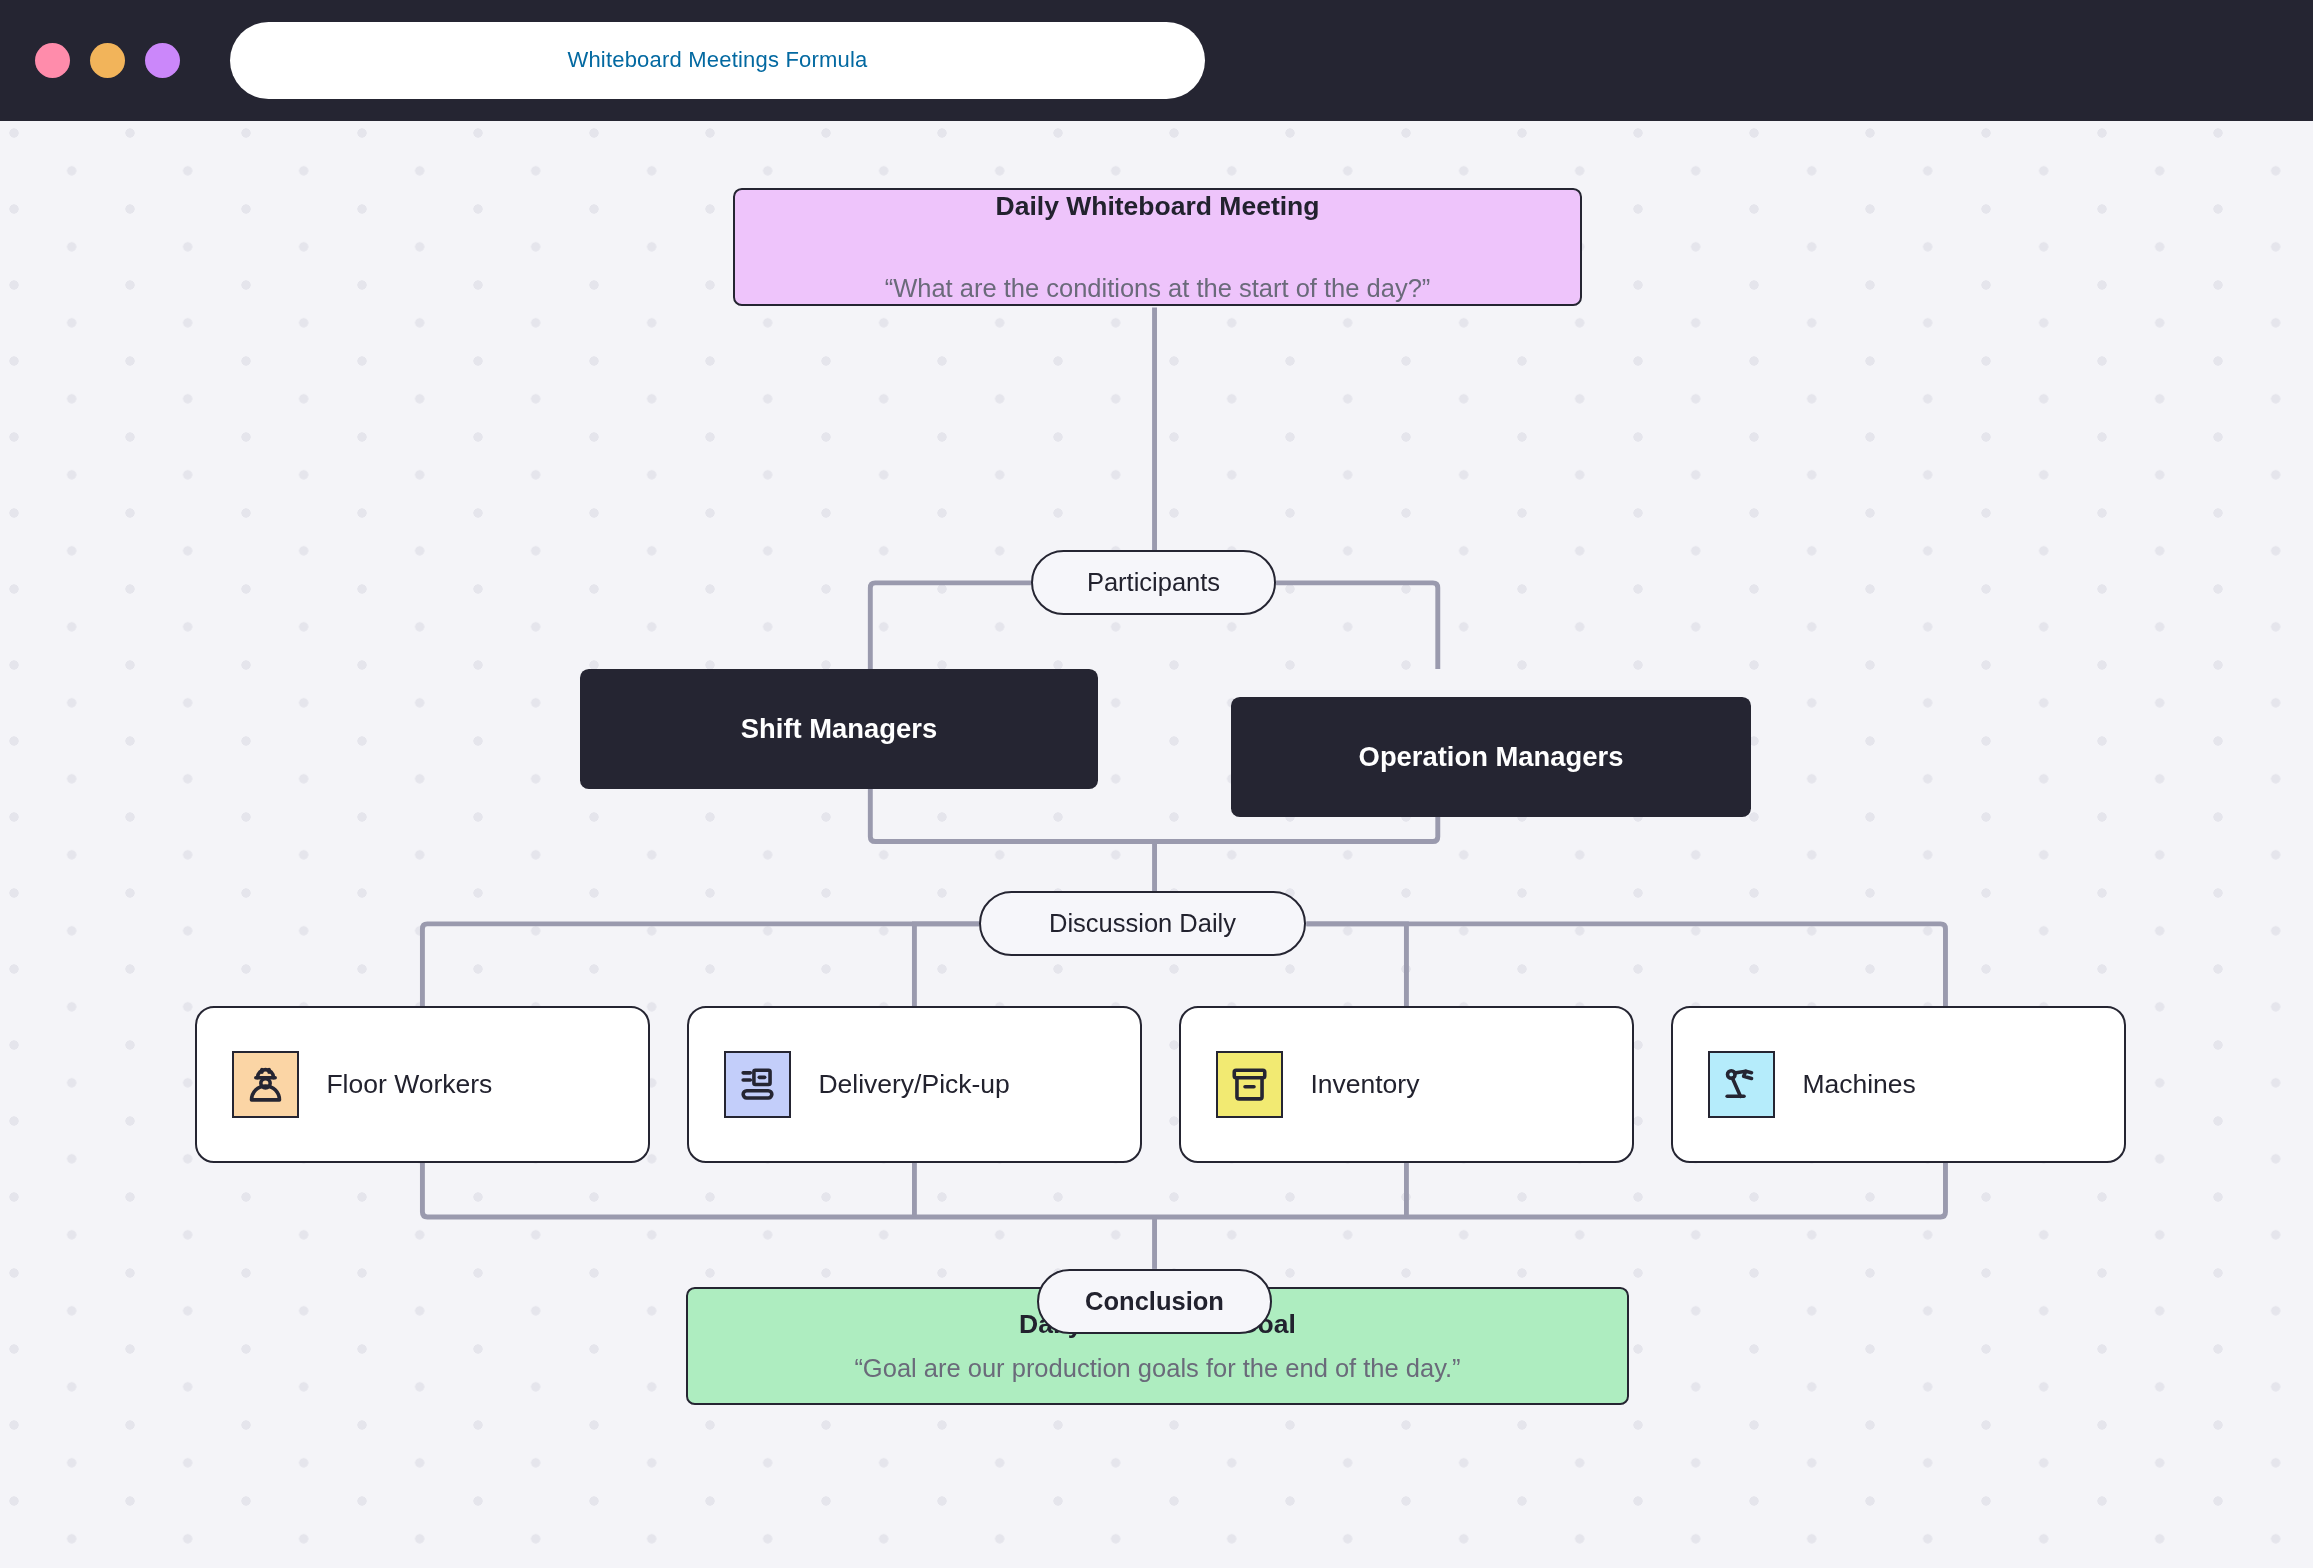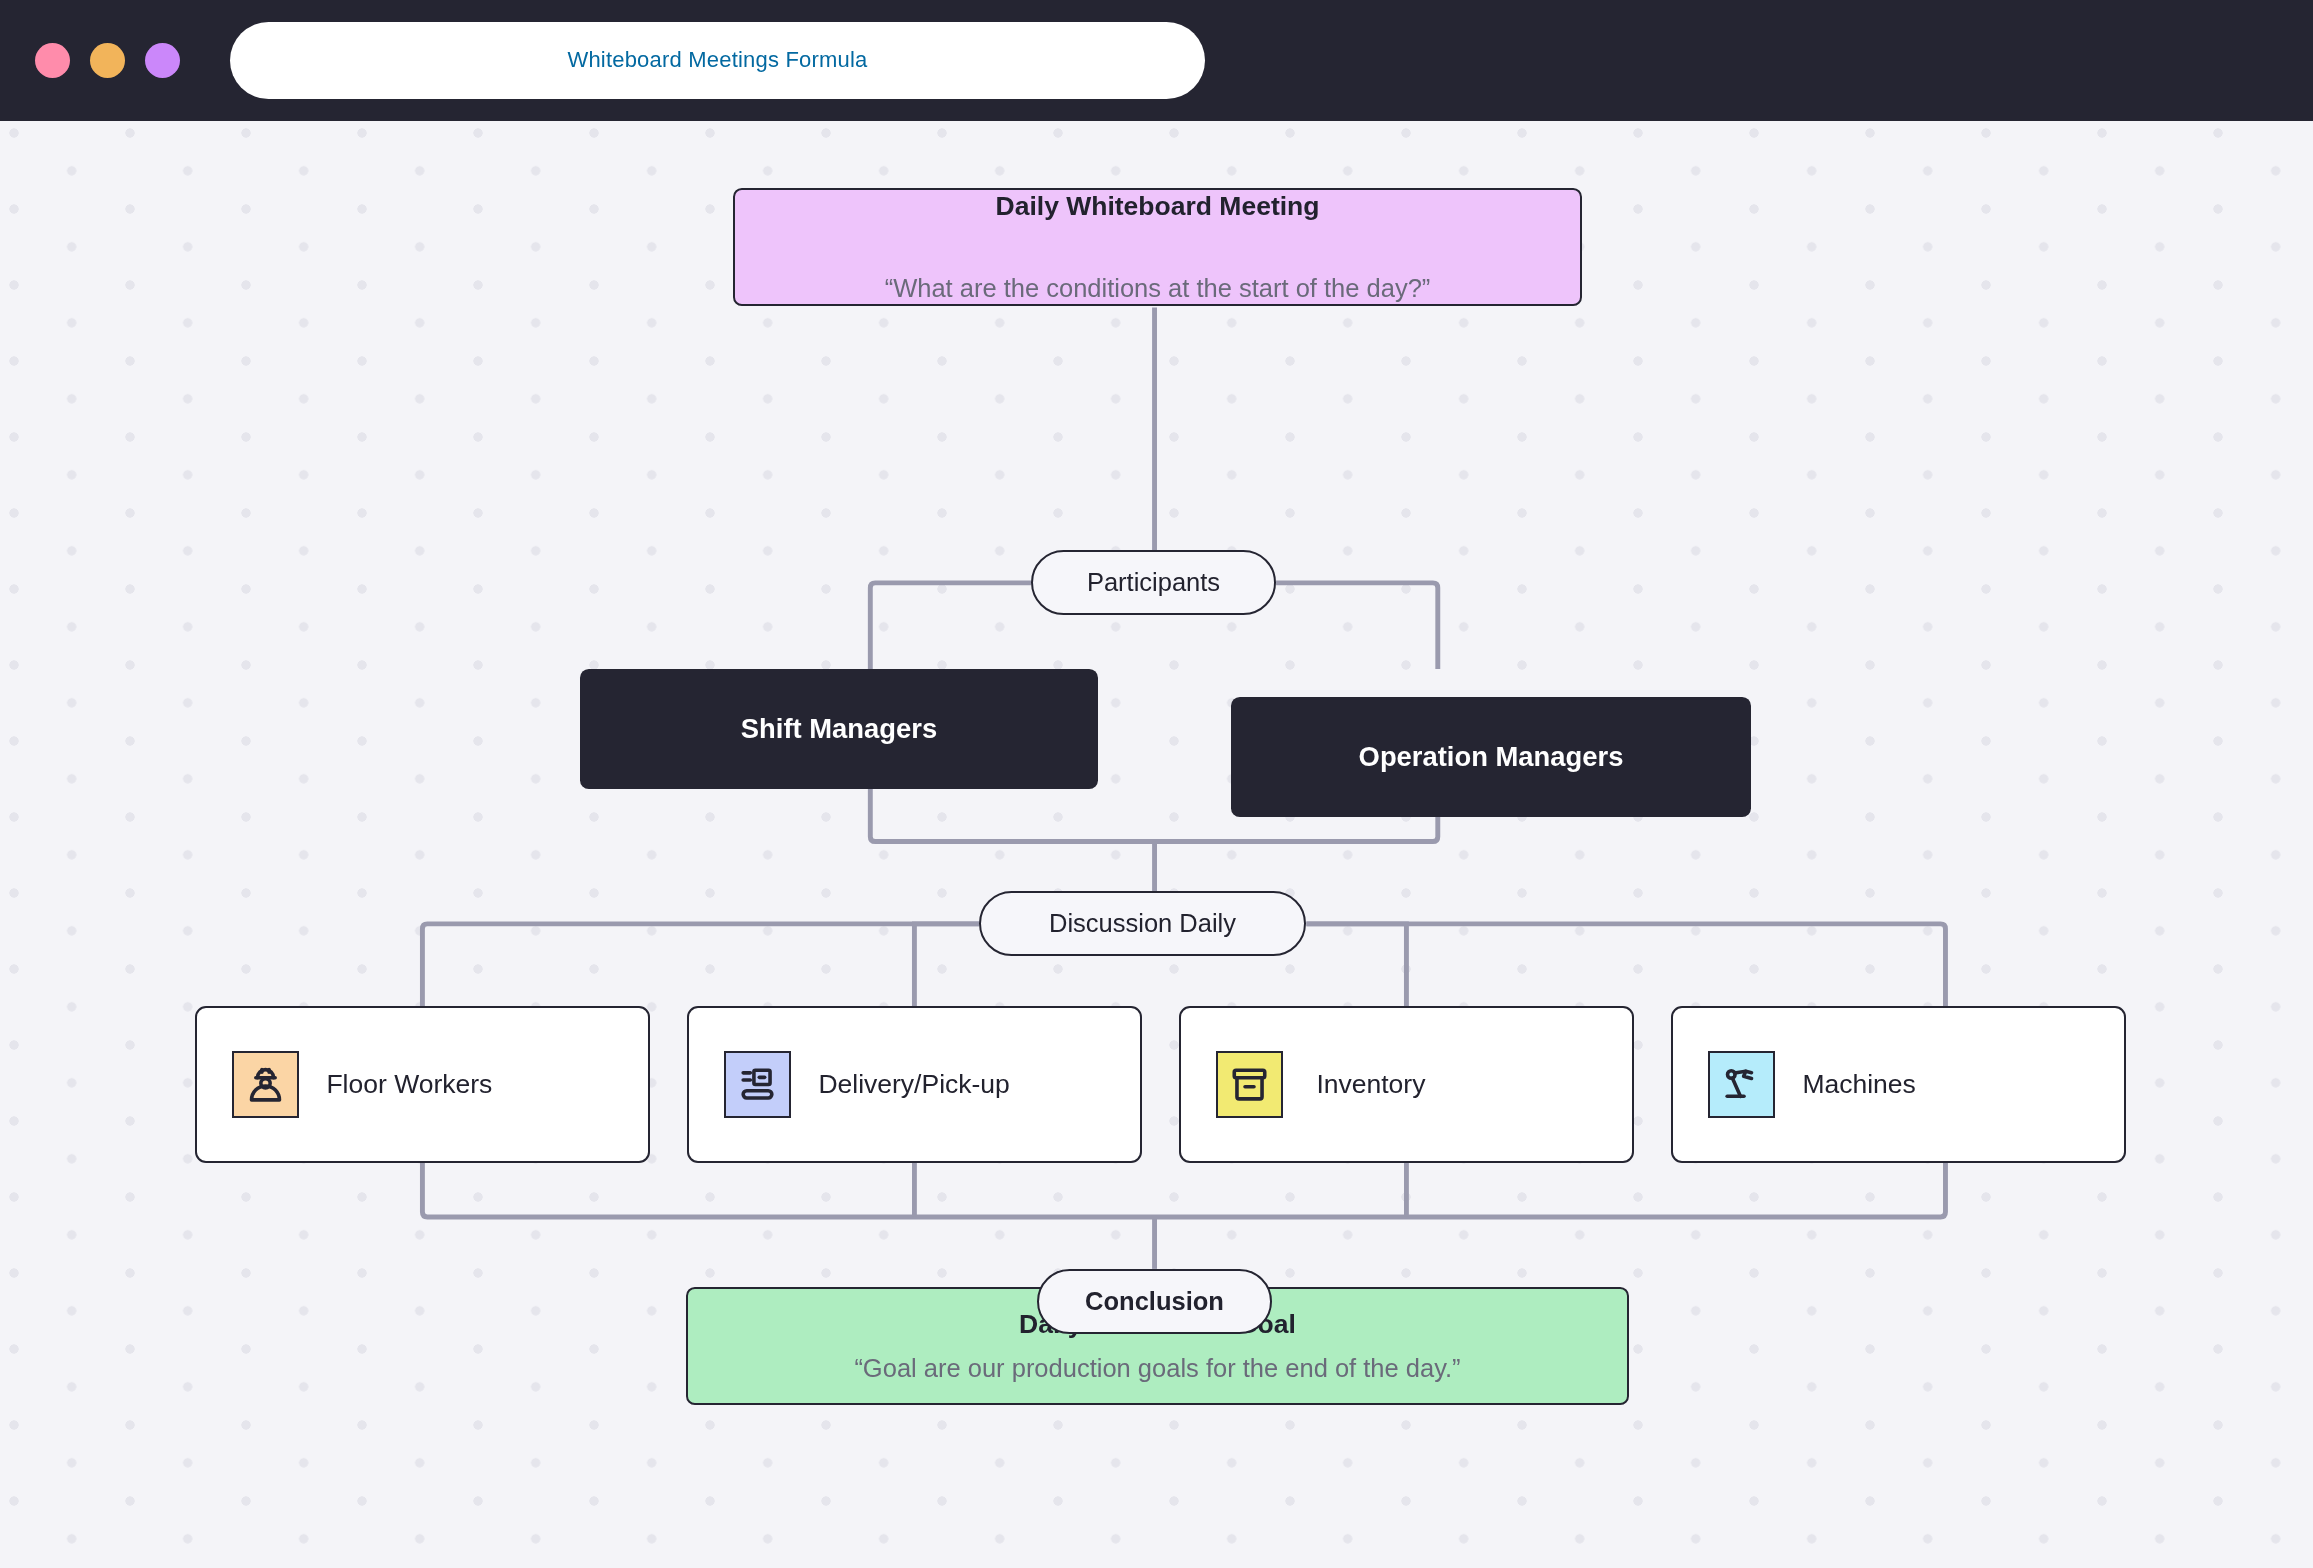--- a/index.html
+++ b/index.html
@@ -147,21 +147,21 @@
     font-weight: bold;
     z-index: 5;
   }
   #box-shift { left: 580px;  top: 548px; width: 518px; height: 120px; }
   #box-ops   { left: 1231px; top: 548px; width: 520px; height: 120px; margin-top: 28px; }
 
   
   .topic {
     background: #ffffff;
     border: 2.9px solid #252532;
-    border-radius: 11px;
+    border-radius: 19px;
     display: flex;
     align-items: center;
     height: 157px;
     z-index: 5;
   }
   .topic .ticon {
     width: 67px;
     height: 67px;
     margin-left: 35px;
     border: 2px solid #252532;
@@ -171,21 +171,21 @@
     justify-content: center;
     flex: none;
   }
   .topic .tlabel {
     margin-left: 27.4px;
     font-size: 26.5px;
     color: #22222e;
   }
   #topic-0 { left: 195px;  top: 885px; width: 455px; }
   #topic-1 { left: 687px;  top: 885px; width: 455px; }
-  #topic-2 { left: 1179px; top: 885px; width: 455px; gap: 6px; }
+  #topic-2 { left: 1179px; top: 885px; width: 455px; }
   #topic-3 { left: 1671px; top: 885px; width: 455px; }
 </style>
 </head>
 <body>
 
 <div id="app">
 
   <div id="titlebar" style="background: rgb(37, 37, 50);">
     <div class="dot" id="dot-pink" style="background: rgb(255, 140, 171);"></div>
     <div class="dot" id="dot-orange" style="background: rgb(242, 180, 90);"></div>

